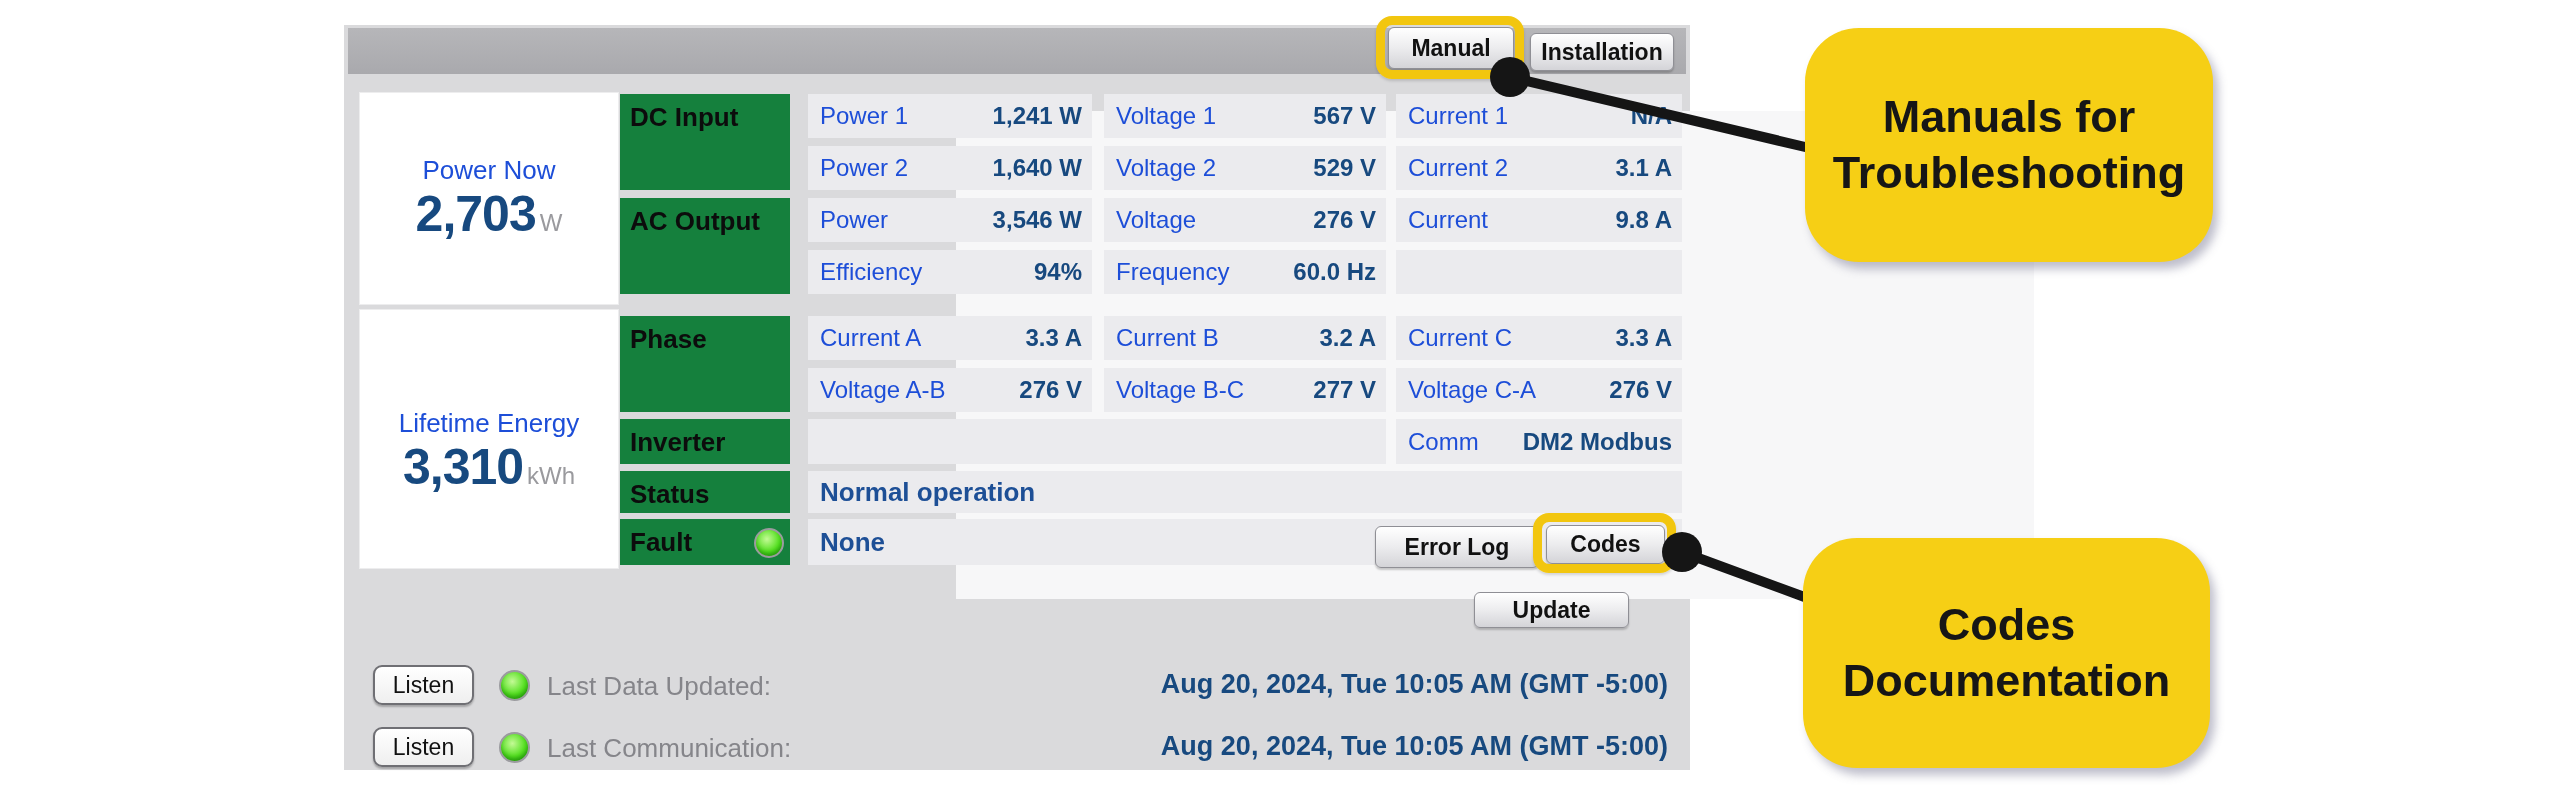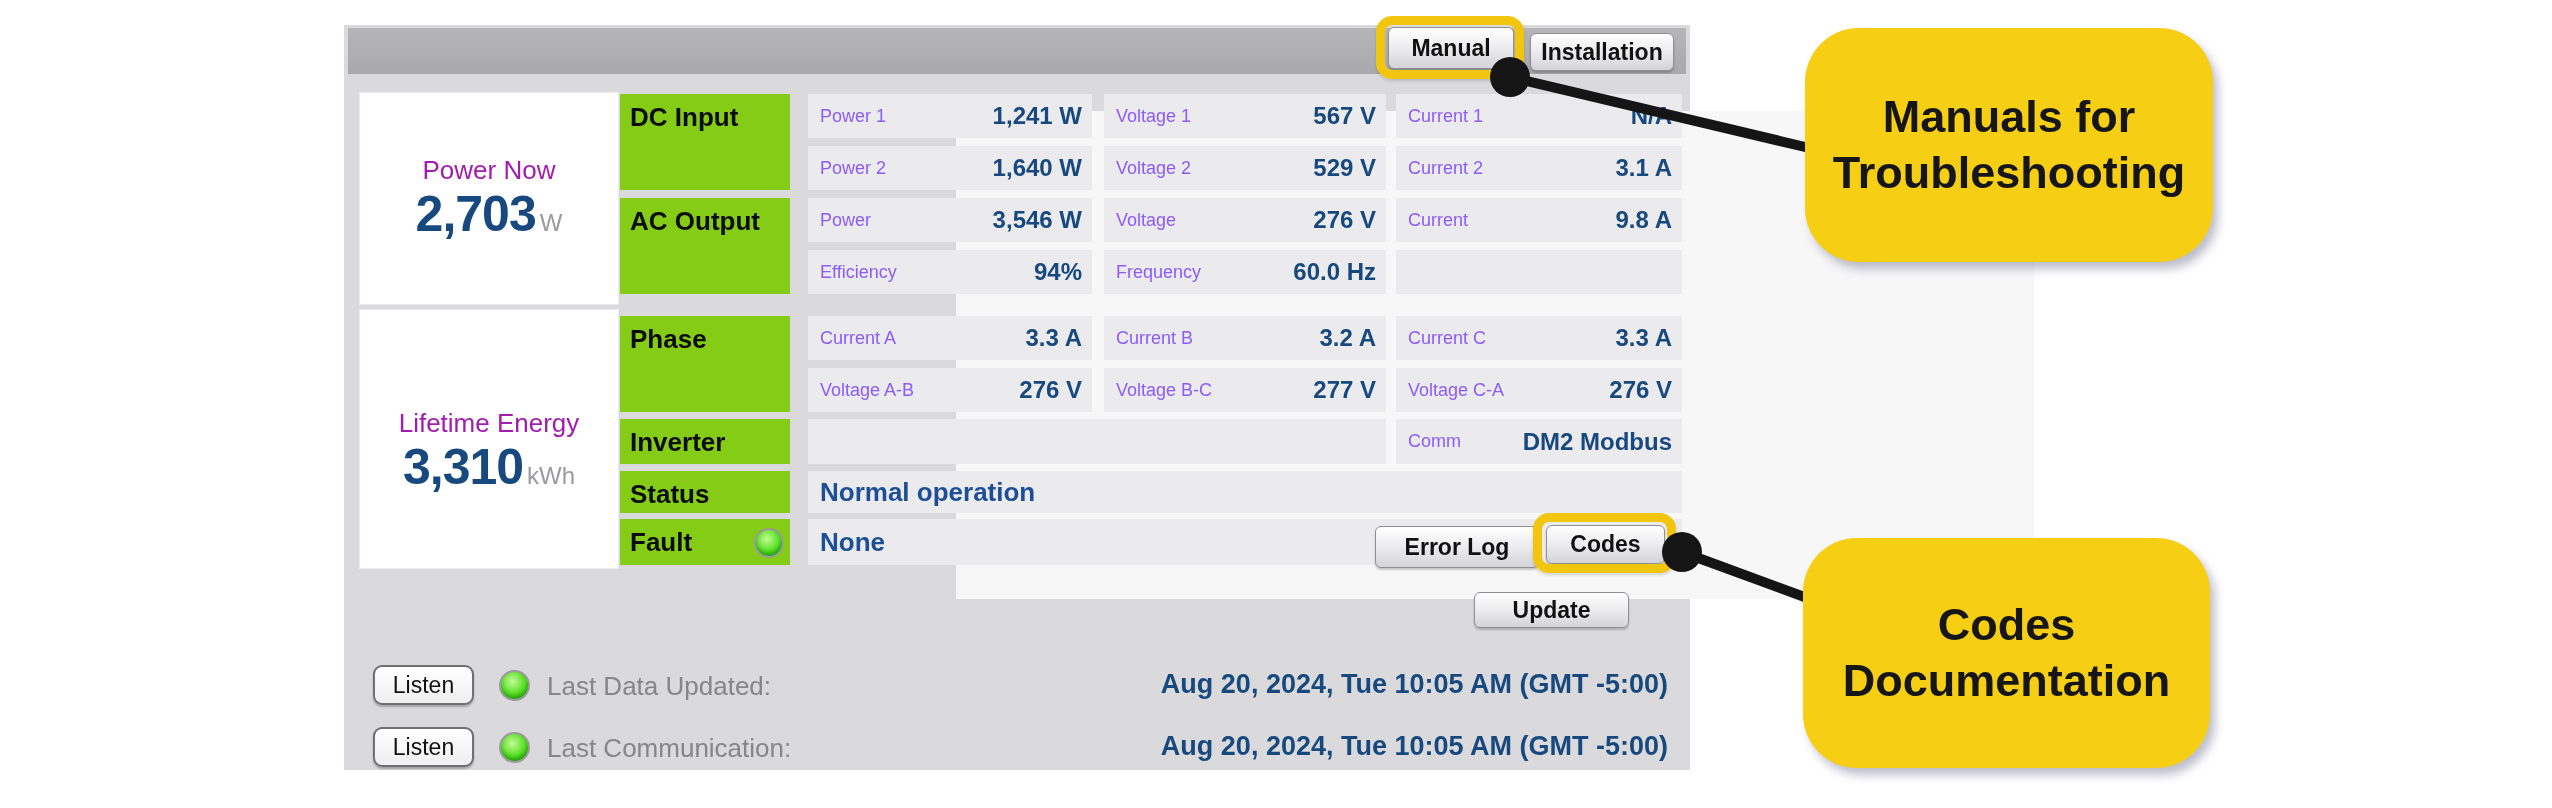--- a/index.html
+++ b/index.html
@@ -5,30 +5,30 @@
   html,body{margin:0;padding:0;background:#ffffff;}
   .stage{position:relative;width:2552px;height:808px;background:#ffffff;overflow:hidden;
          font-family:"Liberation Sans","DejaVu Sans",sans-serif;}
   
   .panel{position:absolute;left:344px;top:25px;width:1346px;height:745px;background:#dadadc;z-index:1;}
   .topbar{position:absolute;left:4px;top:3px;width:1338px;height:46px;
           background:linear-gradient(#b6b6b9,#a9a9ad);}
   .table-backdrop{position:absolute;left:612px;top:86px;width:1078px;height:488px;background:#f7f7f8;z-index:1;}
   
   .sumbox{position:absolute;background:#ffffff;border:1px solid #ededee;z-index:2;}
-  .sum-label{position:absolute;width:100%;text-align:center;font-size:26px;color:#a21caf;}
+  .sum-label{position:absolute;width:100%;text-align:center;font-size:26px;color:#1d4ed8;}
   .sum-value{position:absolute;width:100%;display:flex;justify-content:center;align-items:baseline;}
   .sum-num{font-size:50px;font-weight:bold;color:#17497f;letter-spacing:-1px;}
   .sum-unit{font-size:24px;color:#9a9a9e;margin-left:4px;}
   
   .cell{position:absolute;background:#ebebee;display:flex;align-items:center;
         justify-content:space-between;padding:0 10px 0 12px;box-sizing:border-box;z-index:2;}
-  .cl{font-size:18px;color:#8b5cf6;white-space:nowrap;}
+  .cl{font-size:24px;color:#1d4ed8;white-space:nowrap;}
   .cv{font-size:24px;font-weight:bold;color:#17497f;white-space:nowrap;}
-  .gcell{position:absolute;background:#84cc16;box-sizing:border-box;padding:8px 0 0 10px;z-index:2;}
+  .gcell{position:absolute;background:#15803d;box-sizing:border-box;padding:8px 0 0 10px;z-index:2;}
   .gl{font-size:26px;font-weight:bold;color:#0c0c0c;}
   .statusv{font-size:26px;font-weight:bold;color:#1d4f96;}
   
   .btn{position:absolute;background:linear-gradient(#ffffff,#ececee 50%,#d4d4d8);
        border:1px solid #8f8f95;border-radius:6px;display:flex;align-items:center;justify-content:center;
        font-weight:bold;color:#111;font-size:23px;box-shadow:0 2px 2px rgba(0,0,0,.2);z-index:3;cursor:pointer;}
   .btn-listen{position:absolute;background:linear-gradient(#ffffff,#efefef);border:2px solid #6f6f74;
        border-radius:9px;display:flex;align-items:center;justify-content:center;font-size:23px;color:#111;
        box-shadow:0 2px 2px rgba(0,0,0,.25);z-index:3;cursor:pointer;}
   .ring{position:absolute;border:9px solid #f2c60f;border-radius:16px;background:transparent;z-index:4;

